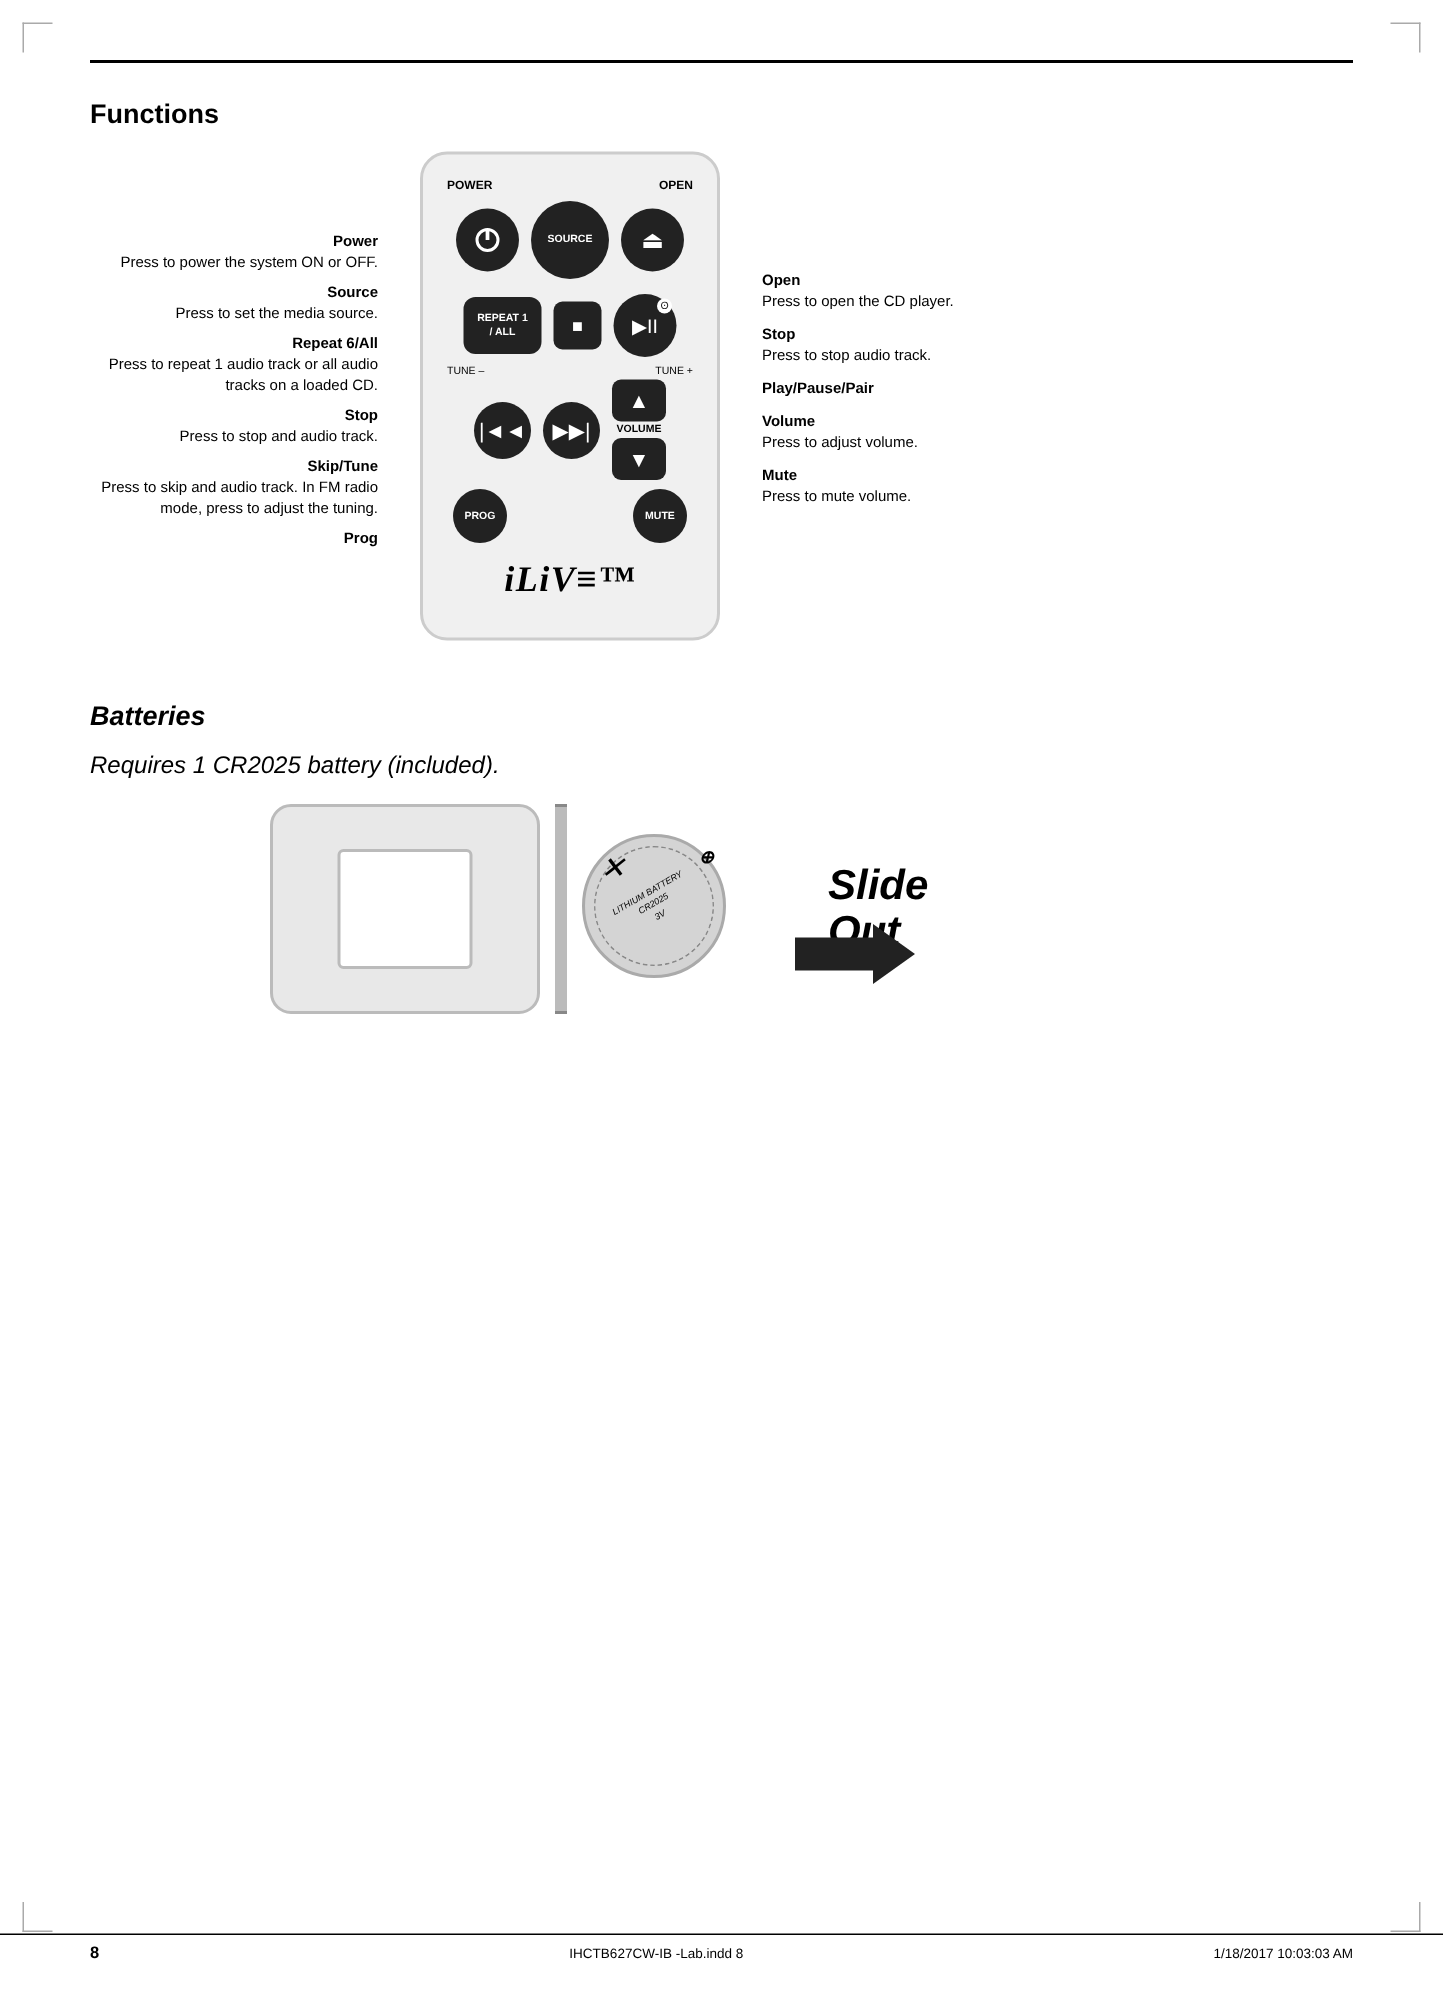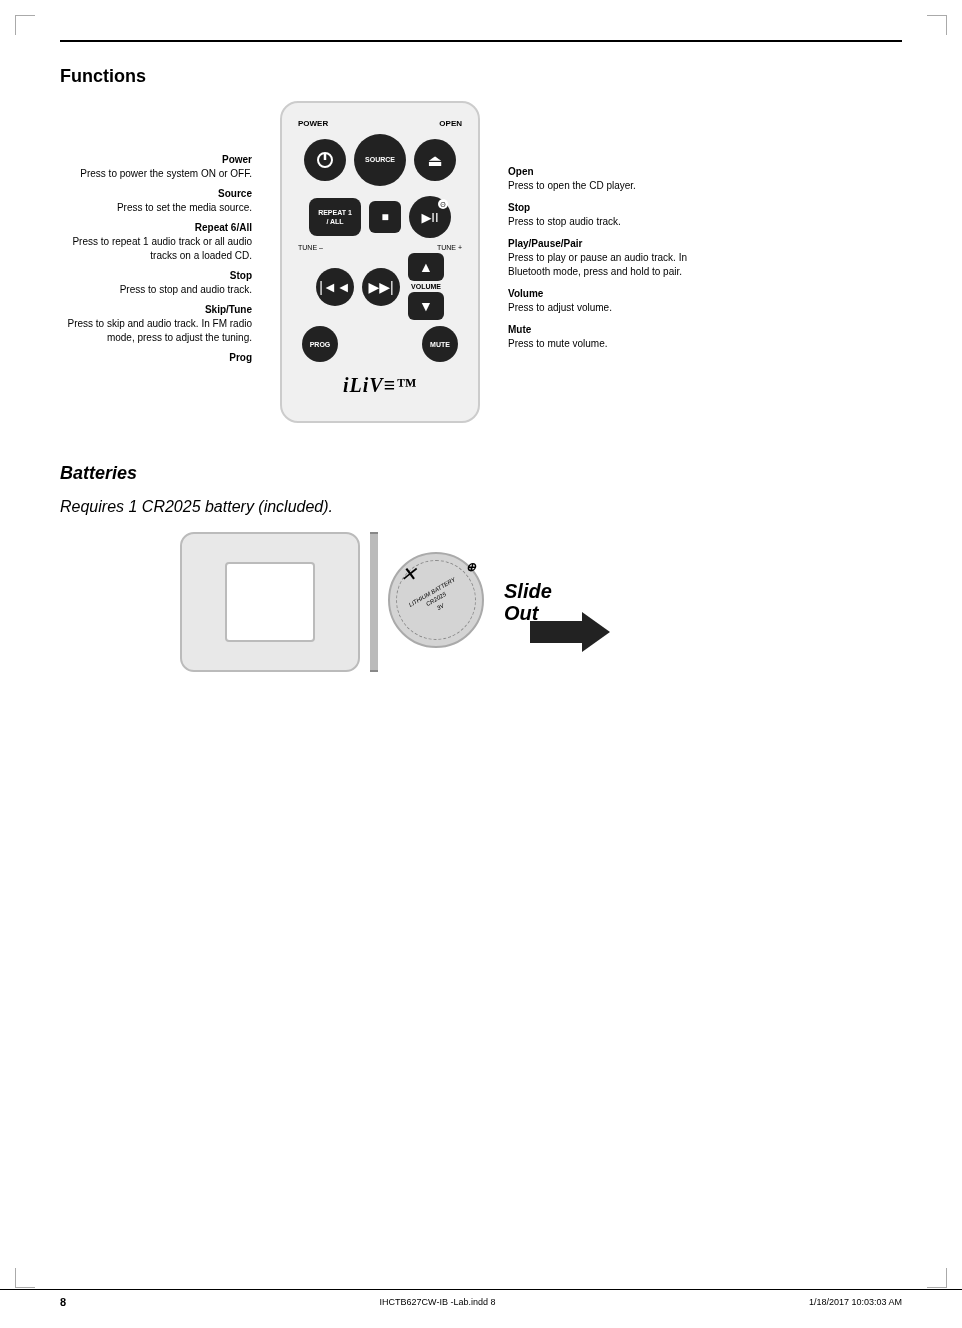--- a/index.html
+++ b/index.html
@@ -278,21 +278,21 @@
       color: #fff;
       display: flex;
       align-items: center;
       justify-content: center;
       font-size: 7px;
       font-weight: bold;
     }
 
     .ilive-logo {
       margin-top: 12px;
-      font-size: 20px;
+      font-size: 24px;
       font-style: italic;
       font-weight: bold;
       font-family: Georgia, serif;
       letter-spacing: 1px;
     }
 
     .ilive-logo span.i-letter {
       font-style: italic;
     }
 
@@ -433,23 +433,24 @@
 
     .arrow-head {
       width: 0;
       height: 0;
       border-top: 20px solid transparent;
       border-bottom: 20px solid transparent;
       border-left: 28px solid #222;
     }
 
     .slide-out-text {
-      font-size: 20px;
+      font-size: 28px;
       font-weight: bold;
       line-height: 1.1;
+      margin-left: 48px;
     }
 
     
     .footer {
       position: absolute;
       bottom: 20px;
       left: 0;
       right: 0;
       border-top: 1.5px solid #000;
       padding: 6px 60px 0 60px;
@@ -594,21 +595,20 @@
       <div class="label-item">
         <div class="label-title">Open</div>
         <div>Press to open the CD player.</div>
       </div>
       <div class="label-item">
         <div class="label-title">Stop</div>
         <div>Press to stop audio track.</div>
       </div>
       <div class="label-item">
         <div class="label-title">Play/Pause/Pair</div>
-        <div>Press to play or pause an audio track. In Bluetooth mode, press and hold to pair.</div>
       </div>
       <div class="label-item">
         <div class="label-title">Volume</div>
         <div>Press to adjust volume.</div>
       </div>
       <div class="label-item">
         <div class="label-title">Mute</div>
         <div>Press to mute volume.</div>
       </div>
     </div>

